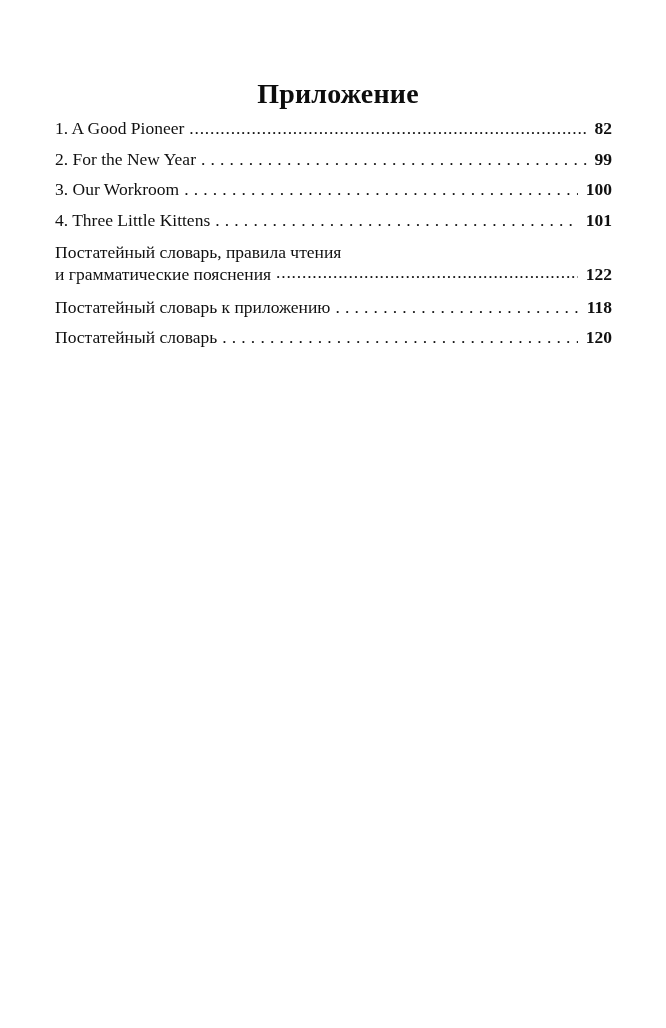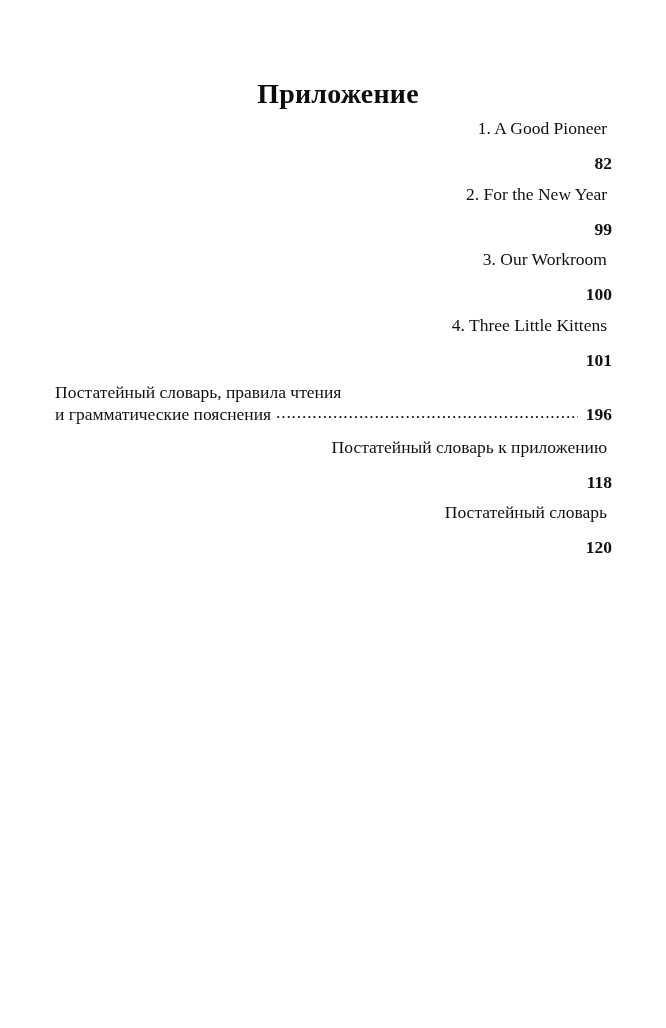--- a/index.html
+++ b/index.html
@@ -42,21 +42,20 @@
     right: 54px;
     top: 120px;
   }
   .toc-entry {
     display: flex;
     align-items: flex-end;
     font-size: 17.5px;
     line-height: 1.0;
     margin-bottom: 13px;
     color: #101010;
-    flex-direction: column;
   }
   .entry-text {
     white-space: nowrap;
     padding-right: 5px;
   }
   .leader {
     flex: 1 1 auto;
     position: relative;
     height: 1em;
     overflow: hidden;
@@ -129,21 +128,21 @@
       <span class="entry-text">4. Three Little Kittens</span>
       <span class="leader"></span>
       <span class="page-num">101</span>
     </li>
 
     <li class="toc-entry multiline">
       <div class="line1">Постатейный словарь, правила чтения</div>
       <div class="line2">
         <span class="entry-text">и грамматические пояснения</span>
         <span class="leader tight"></span>
-        <span class="page-num">196</span>
+        <span class="page-num">122</span>
       </div>
     </li>
 
     <li class="toc-entry">
       <span class="entry-text">Постатейный словарь к приложению</span>
       <span class="leader"></span>
       <span class="page-num">118</span>
     </li>
 
     <li class="toc-entry">

